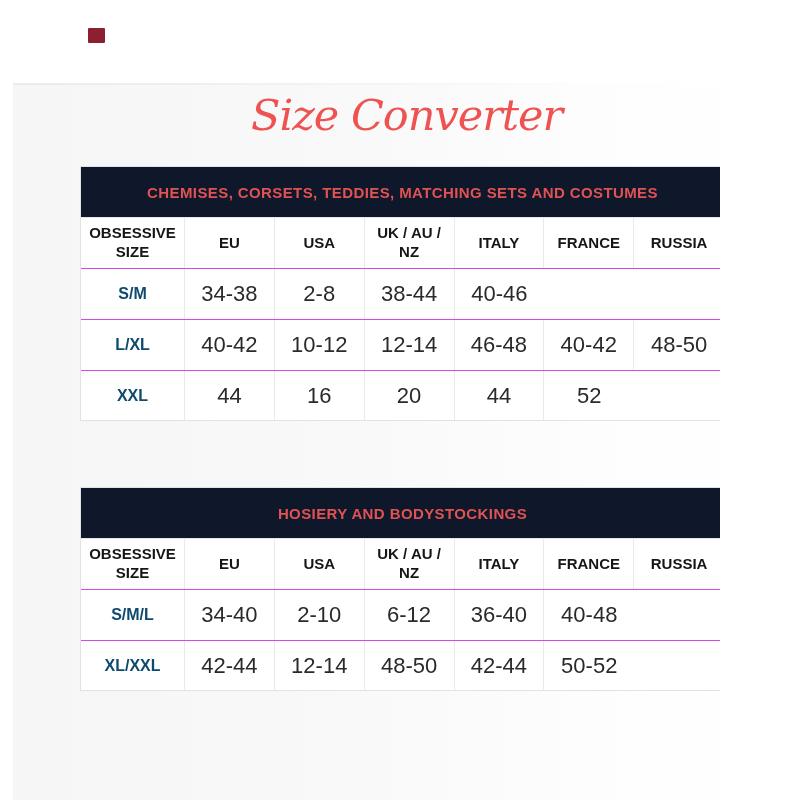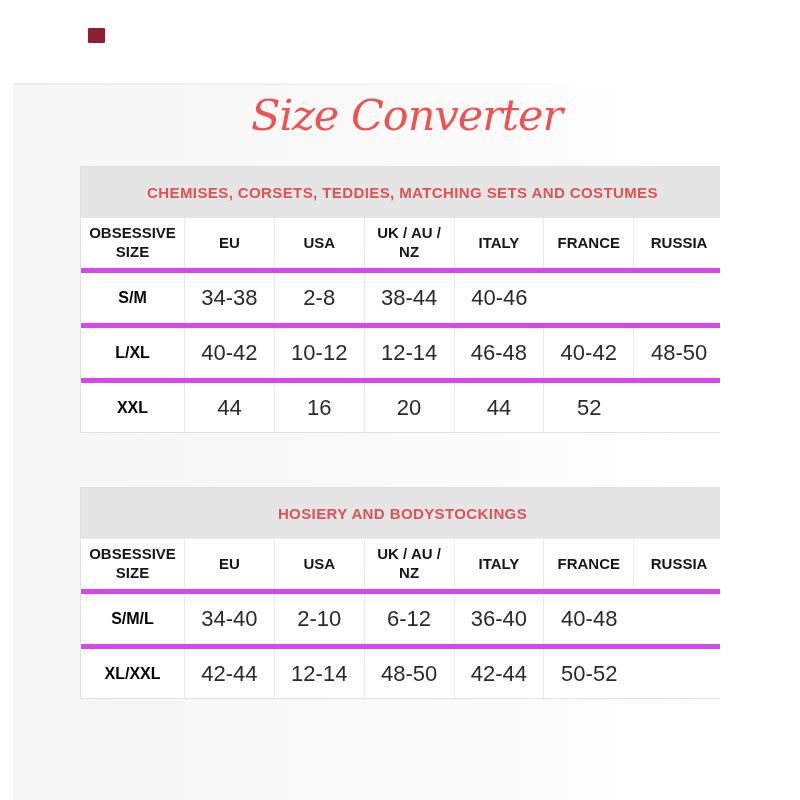--- a/index.html
+++ b/index.html
@@ -29,38 +29,38 @@
     color:var(--title-red);
   }
   .size-table {
     position:absolute; left:67px; width:643px;
     background:#ffffff; border:1px solid #e2e2e2;
   }
   .size-table.t0 { top:83px; }
   .size-table.t1 { top:404px; }
   .cap {
     height:50px; display:flex; align-items:center; justify-content:center;
-    background:#e5e5e5; border-bottom:1px solid #e7e7e7;
+    background:#0f172a; border-bottom:1px solid #e7e7e7;
     color:var(--caption-red); font-weight:700; font-size:15px; letter-spacing:.4px;
     text-align:right;
   }
   .row {
     display:grid; grid-template-columns:104px repeat(6,1fr);
-    height:50px; border-bottom:5px solid #d946ef;
+    height:50px; border-bottom:1px solid #d946ef;
   }
   .row:last-child { border-bottom:none; height:49px; }
   .cell {
     display:flex; align-items:center; justify-content:center;
     height:100%; border-right:1px solid #eaeaea;
     font-size:22px; color:#2a2a2a; text-align:center; line-height:1.25;
     padding:0 4px; box-sizing:border-box;
   }
   .cell:last-child { border-right:none; }
   .hcell { font-weight:700; font-size:15px; color:#161616; }
-  .label { font-weight:700; font-size:16px; color:#000000; }
+  .label { font-weight:700; font-size:16px; color:#0c4a6e; }
 </style>
 </head>
 <body>
 
 <div class="viewport" style="--title-red: #ee5351; --caption-red: #e05253; --mark-red: #8c2031;">
   <div class="corner-mark"></div>
   <div class="content-panel">
     <div class="panel-edge"></div>
     <h1 class="page-title">Size Converter</h1>
     <section class="size-table t0">

